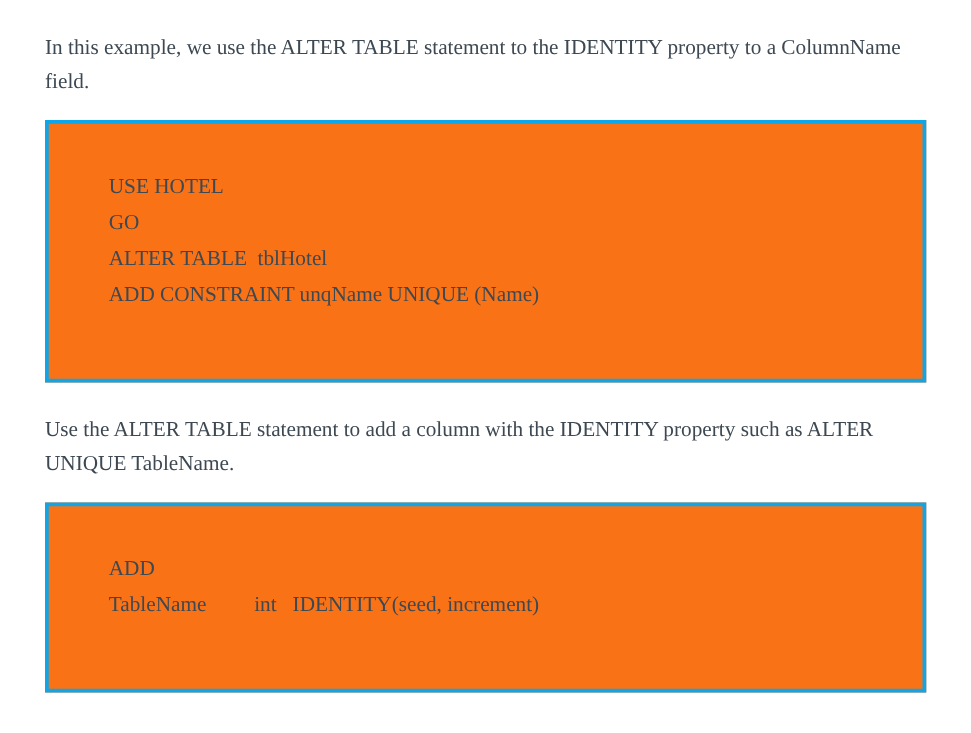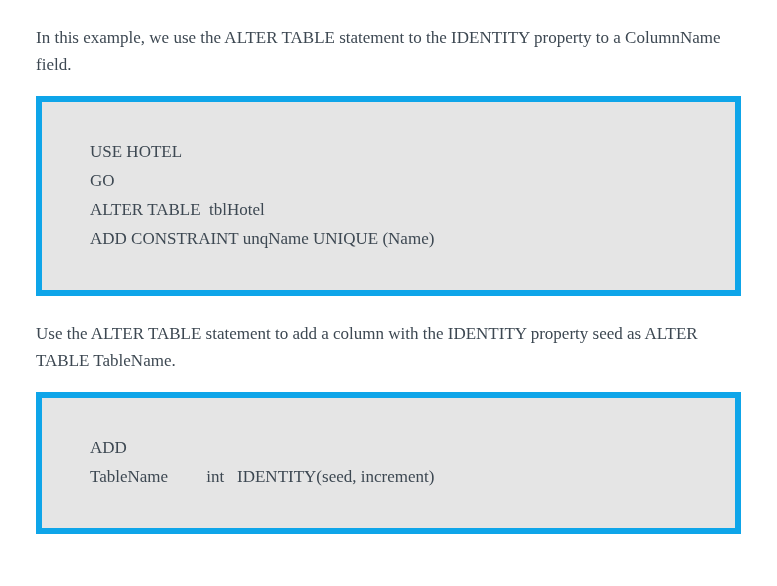--- a/index.html
+++ b/index.html
@@ -14,37 +14,37 @@
       color: #3d4852;
       background: #ffffff;
       padding: 24px 36px;
       width: 777px;
     }
     .paragraph {
       margin-bottom: 18px;
       color: #3d4852;
     }
     .code-block {
-      background: #e5e5e5;
-      border: 6px solid #0ea5e9;
-      padding: 36px 36px 36px 48px;
+      background: #f97316;
+      border: 3px solid #0ea5e9;
+      padding: 36px 36px 52px 48px;
       margin-bottom: 24px;
       font-family: Georgia, 'Times New Roman', serif;
       font-size: 17px;
       line-height: 1.7;
       color: #3d4852;
       white-space: pre;
     }
   </style>
 </head>
 <body>
 
 <p class="paragraph">In this example, we use the ALTER TABLE statement to the IDENTITY property to a ColumnName field.</p>
 
 <div class="code-block">USE HOTEL
 GO
 ALTER TABLE  tblHotel
 ADD CONSTRAINT unqName UNIQUE (Name)</div>
 
-<p class="paragraph">Use the ALTER TABLE statement to add a column with the IDENTITY property seed as ALTER TABLE TableName.</p>
+<p class="paragraph">Use the ALTER TABLE statement to add a column with the IDENTITY property such as ALTER UNIQUE TableName.</p>
 
 <div class="code-block">ADD
 TableName         int   IDENTITY(seed, increment)</div>
 
 </body></html>

